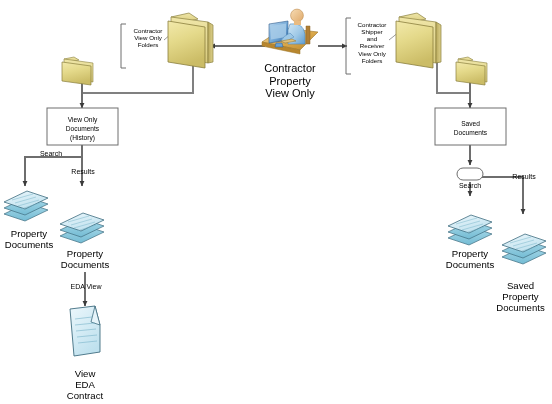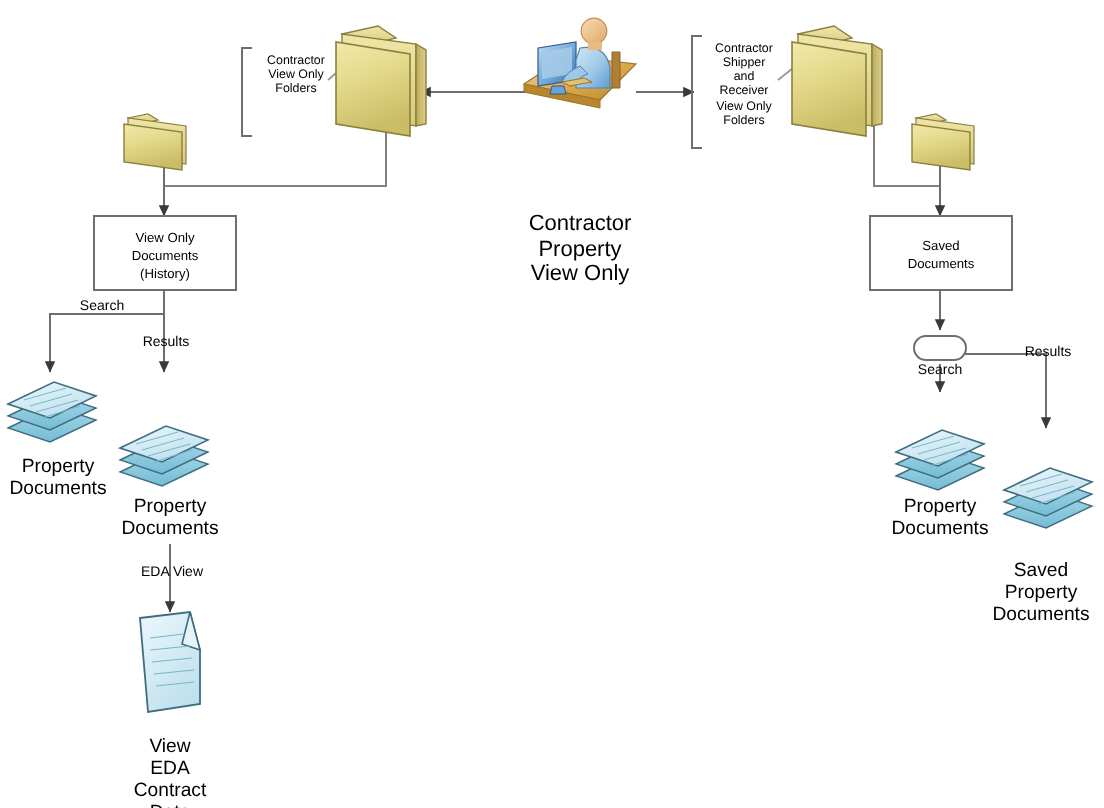--- a/index.html
+++ b/index.html
@@ -249,21 +249,21 @@
 View Only
 Folders</div>
 
   <div class="lbl lbl-tiny" style="left:351px; top:21px; width:42px;">Contractor
 Shipper
 and
 Receiver
 View Only
 Folders</div>
 
-  <div class="lbl lbl-big" style="left:235px; top:62px; width:110px;margin-top:44px;">Contractor
+  <div class="lbl lbl-big" style="left:235px; top:62px; width:110px;">Contractor
 Property
 View Only</div>
 
   <div class="boxtext" style="left:47px; top:116px; width:71px;">View Only
 Documents
 (History)</div>
 
   <div class="boxtext" style="left:435px; top:120px; width:71px;">Saved
 Documents</div>
 

